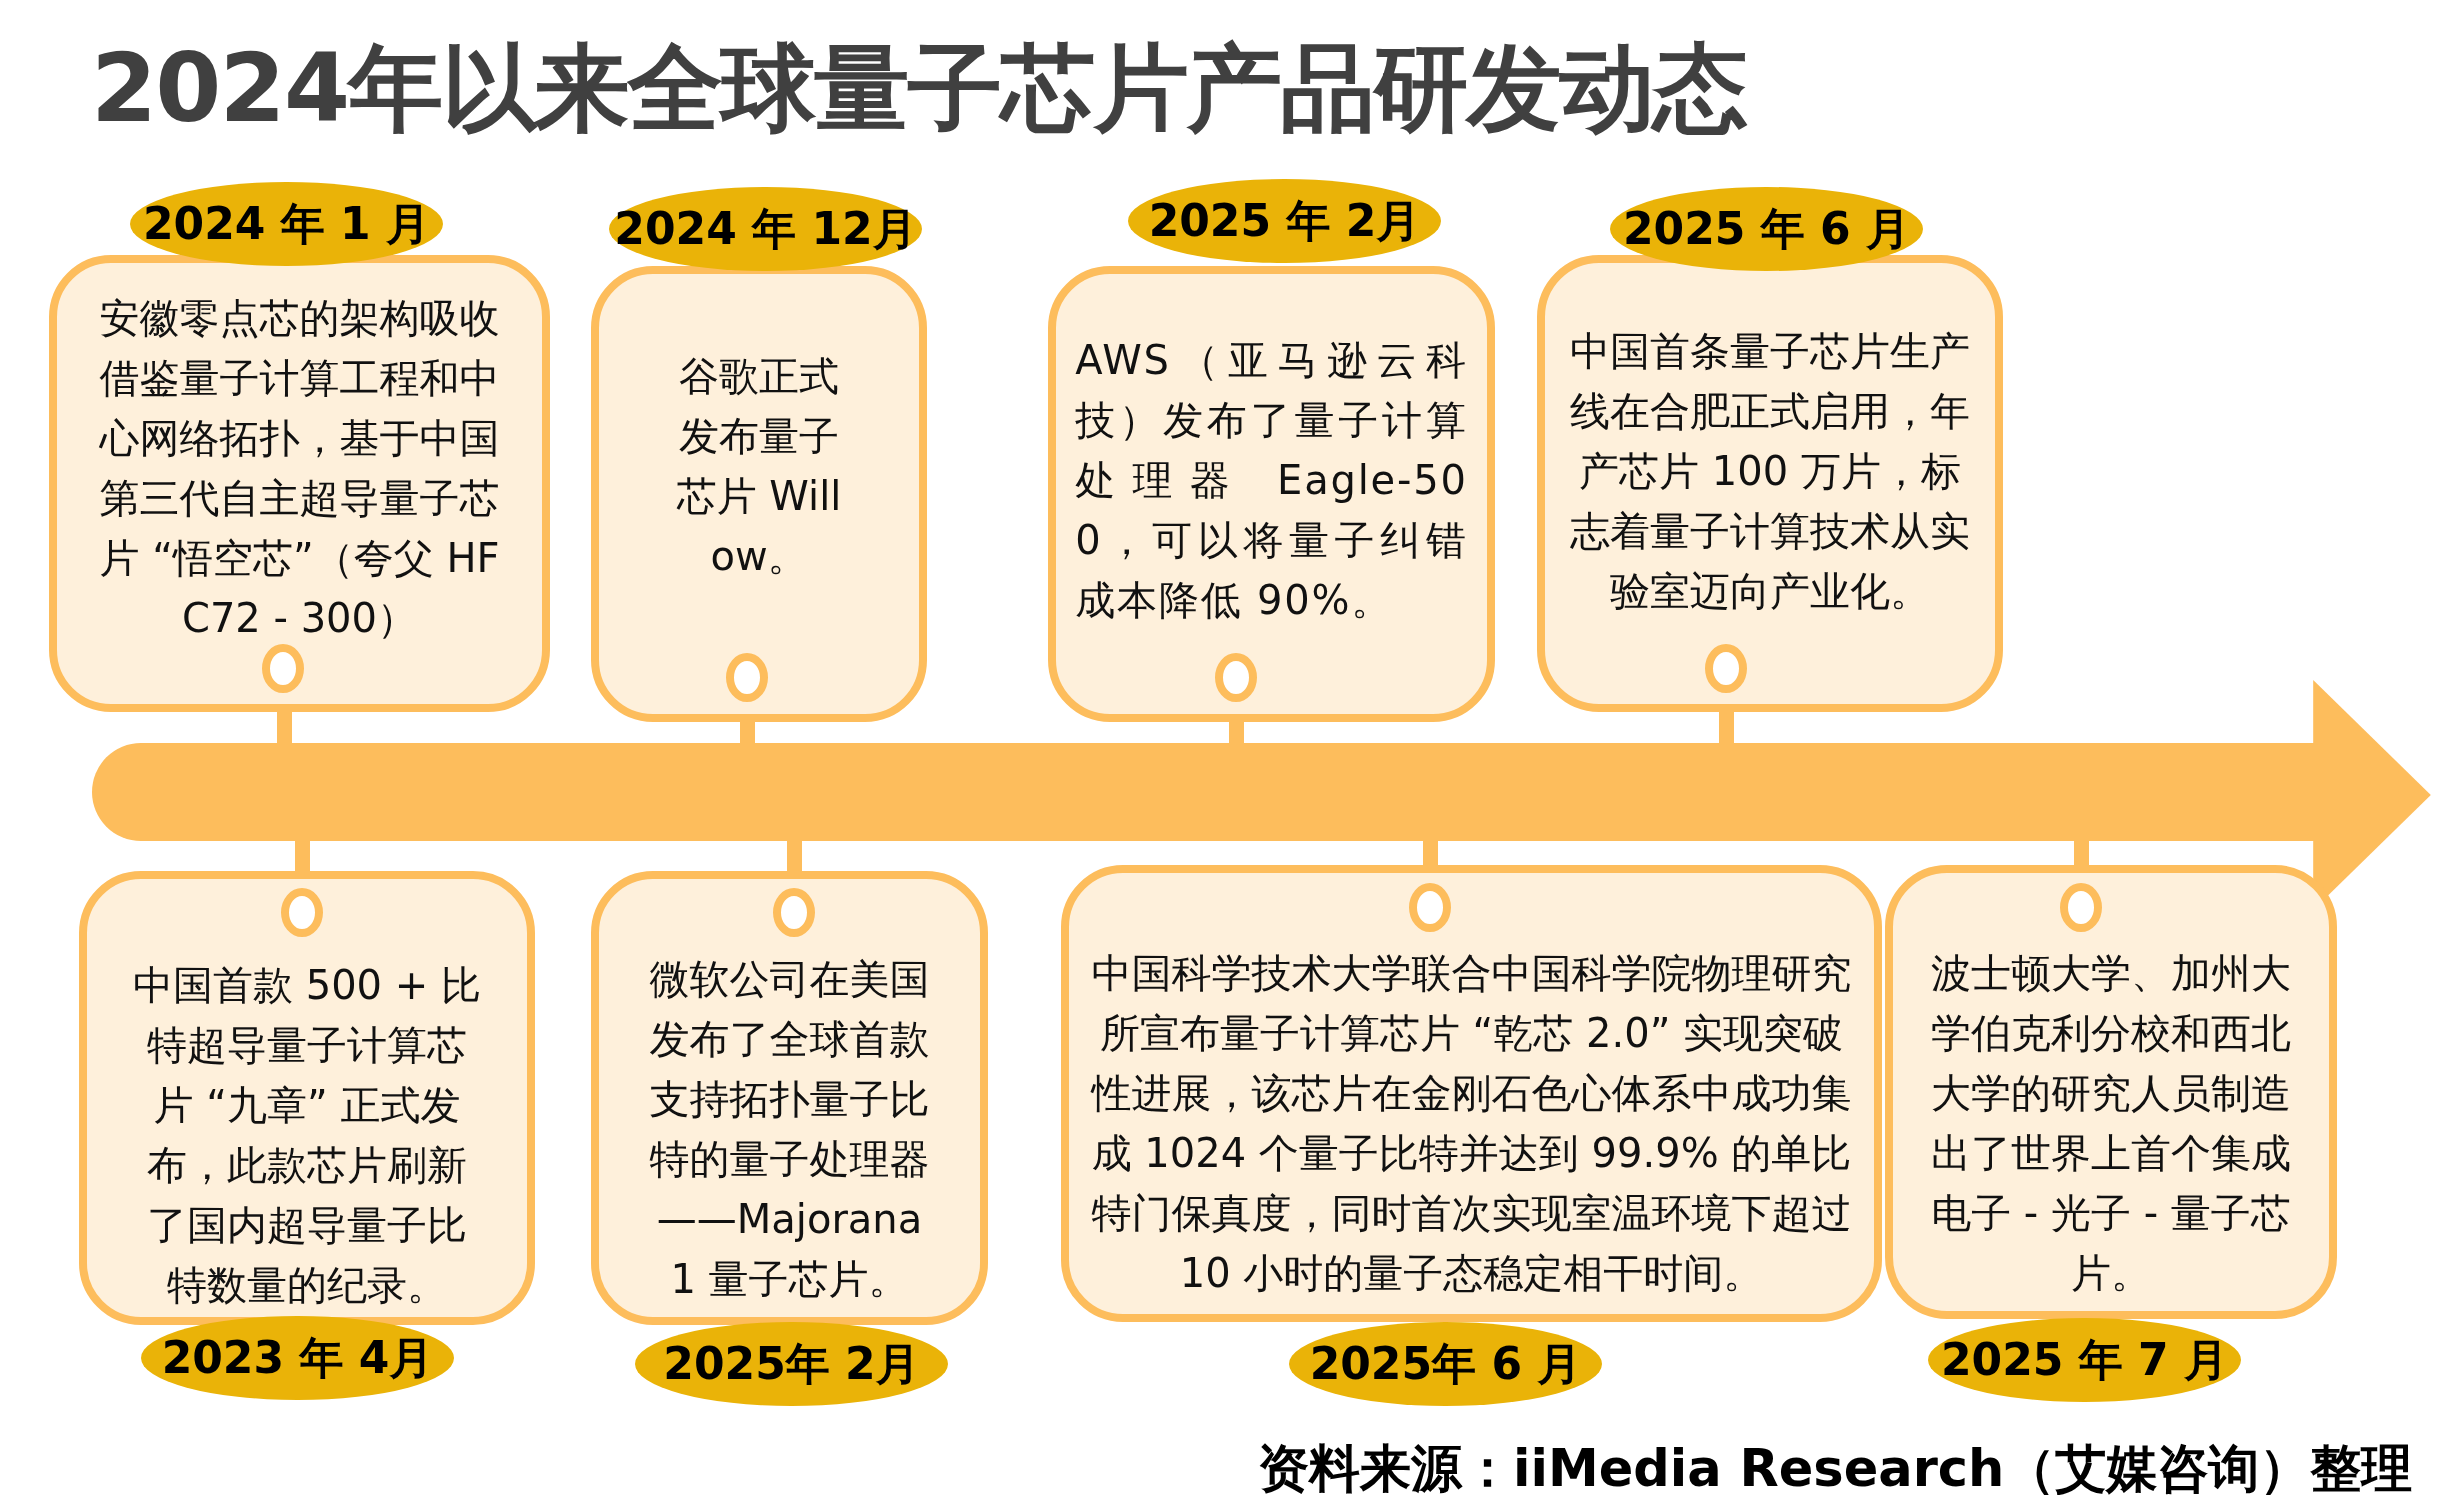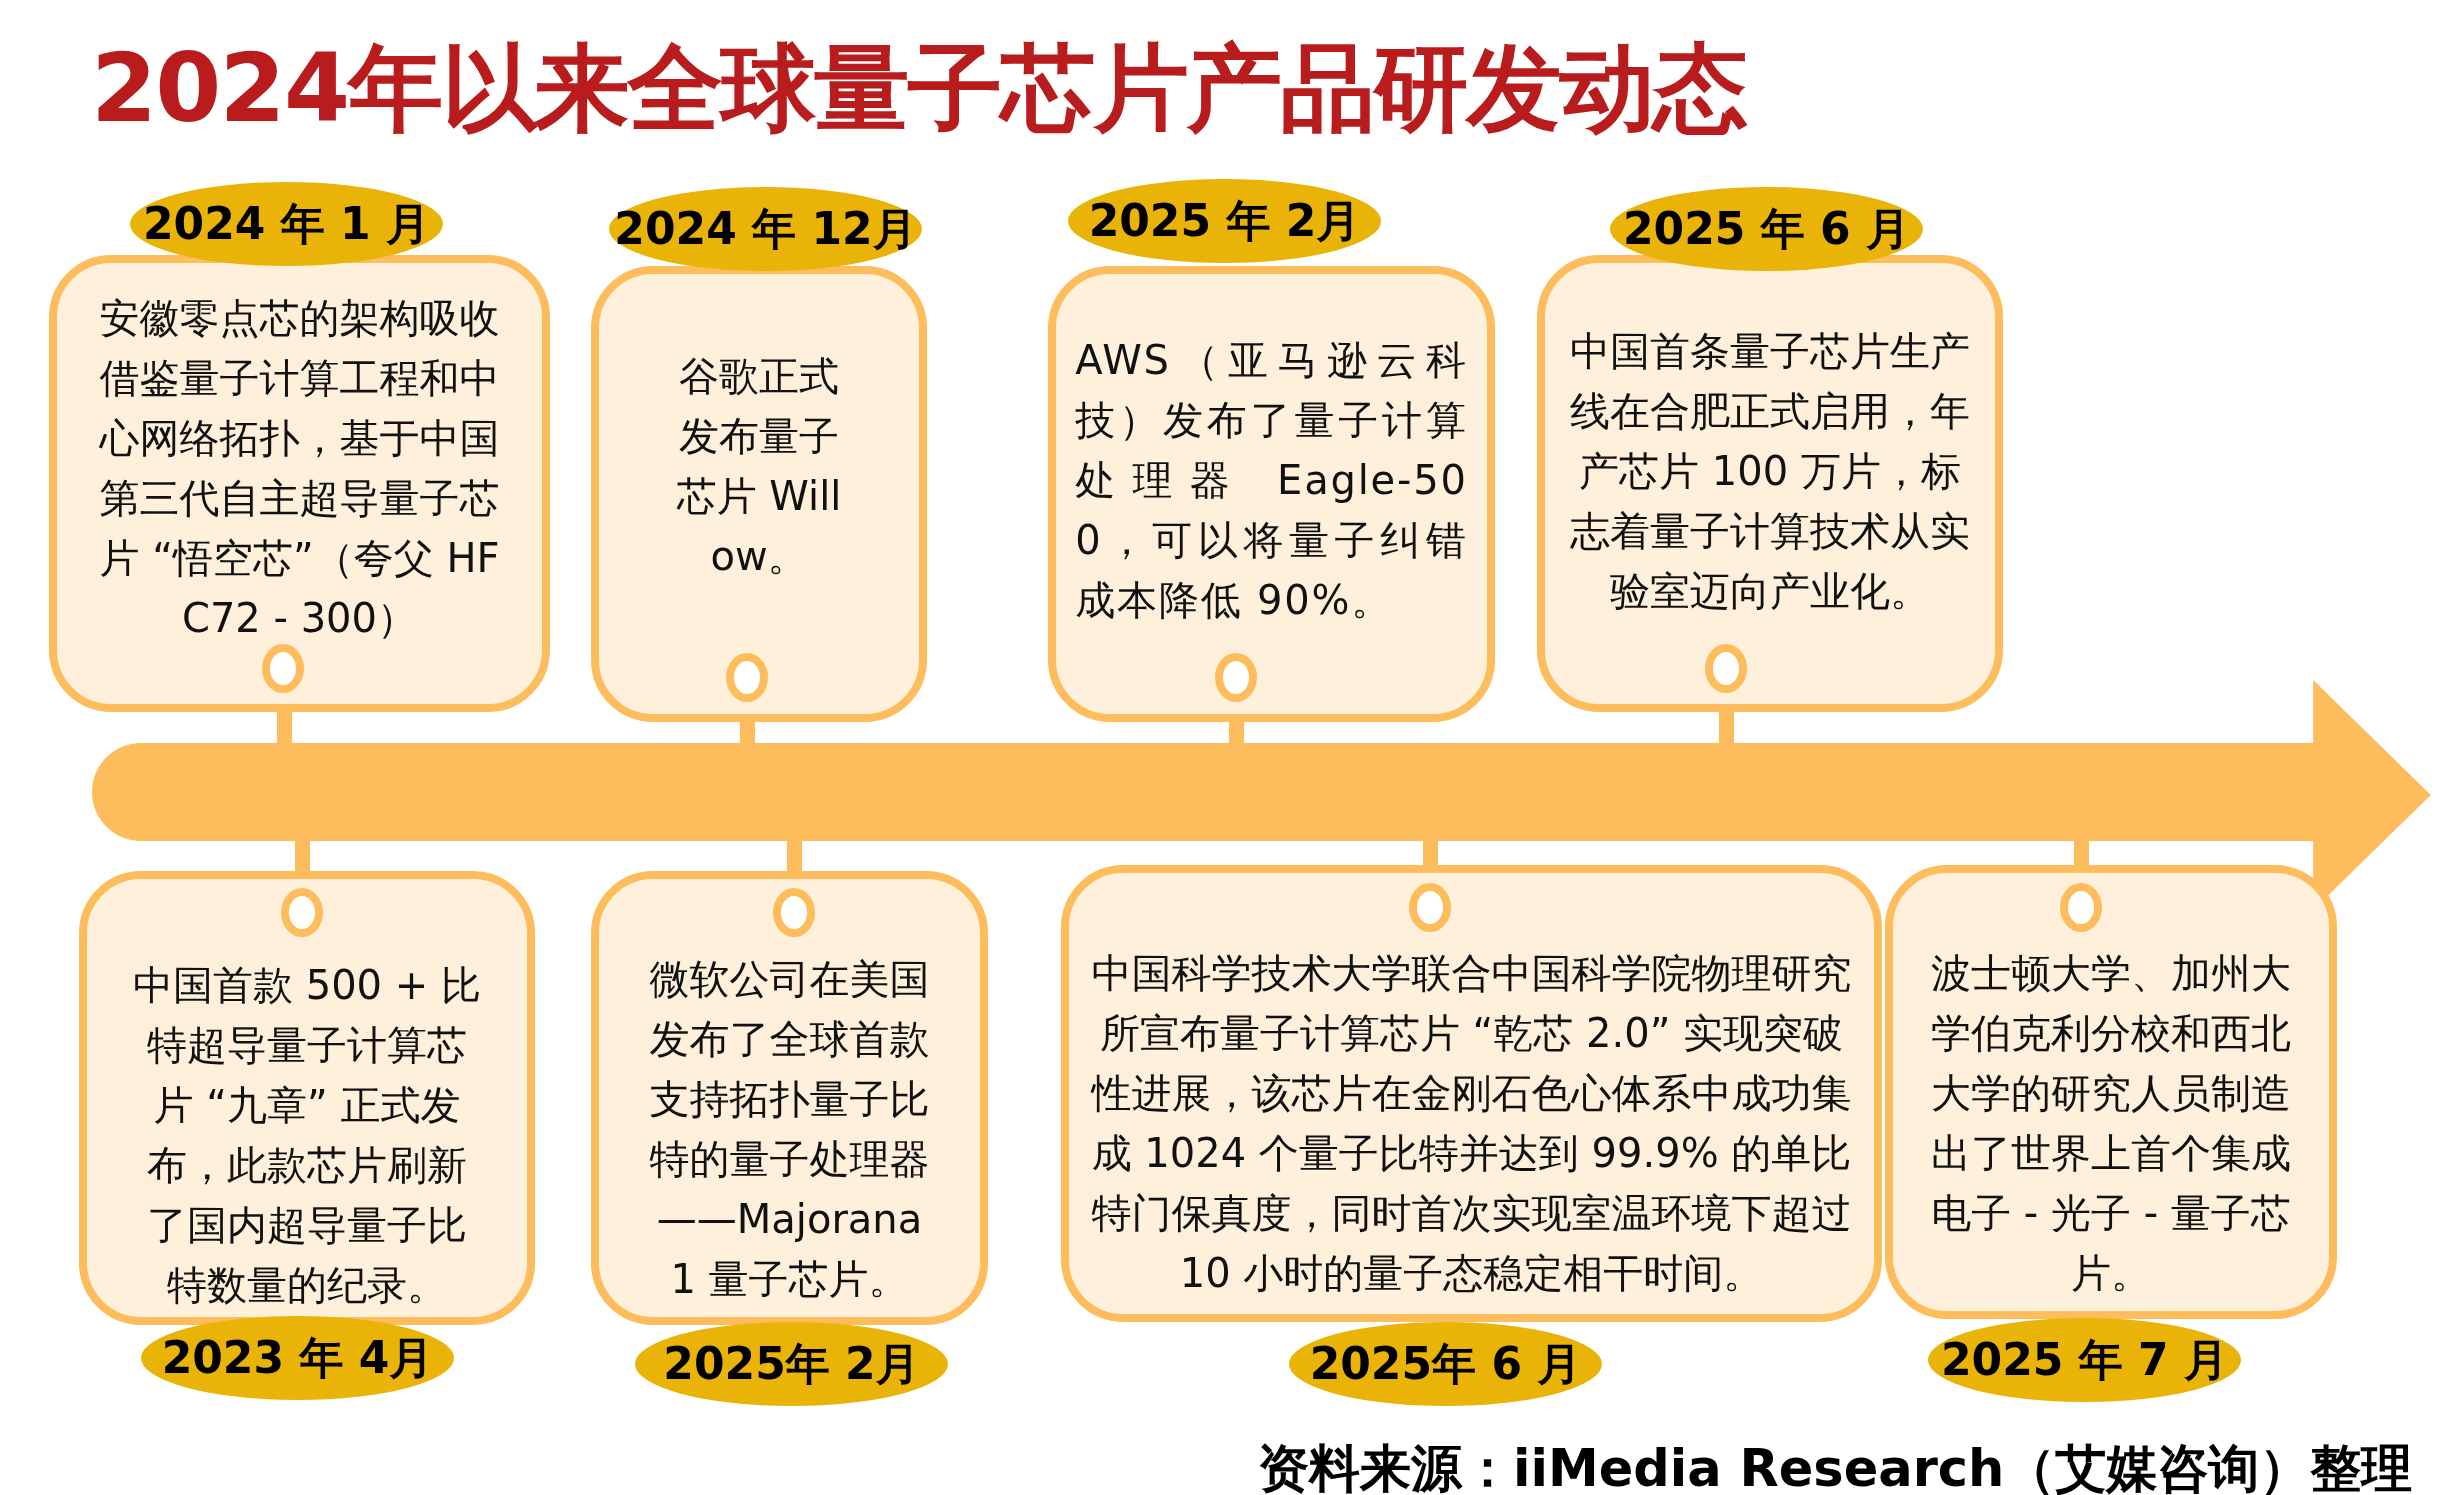--- a/index.html
+++ b/index.html
@@ -2,21 +2,21 @@
 <html style="font-size:14px"><head>
 <meta charset="utf-8">
 <style>
   html, body { margin: 0; padding: 0; }
   body {
     width: 2462px; height: 1495px; background: #ffffff; position: relative; overflow: hidden;
     font-family: "DejaVu Sans", "Liberation Sans", sans-serif; color: #111;
   }
   .title {
     position: absolute; left: 91px; top: 26px;
-    font-size: 95px; font-weight: 900; letter-spacing: -1.8px; color: #b91c1c;
+    font-size: 95px; font-weight: 900; letter-spacing: -1.8px; color: #404040;
     font-family: "DejaVu Sans", sans-serif; white-space: nowrap;
   }
   .bar {
     position: absolute; left: 92px; top: 743px; width: 2234px; height: 98px;
     background: #FDBD5C; border-radius: 49px 0 0 49px;
   }
   .arrowhead { position: absolute; left: 2313px; top: 680px; width: 118px; height: 230px; }
   .connector { position: absolute; width: 15px; background: #FDBD5C; }
   .card {
     position: absolute; box-sizing: border-box;
@@ -73,21 +73,21 @@
 <div class="card" style="left:591px; top:266px; width:336px; height:456px;">
   <div class="card-text" style="top:72px; padding:0 70px;">谷歌正式发布量子芯片 Willow。</div>
 </div>
 <div class="node" style="left:726px; top:653px;"></div>
 <div class="badge" style="left:609px; top:187px;">2024 年 12月</div>
 
 <div class="card" style="left:1048px; top:266px; width:447px; height:456px;">
   <div class="card-text justify" style="top:56px; padding:0 19.3px;">AWS（亚马逊云科技）发布了量子计算处理器 Eagle-500，可以将量子纠错成本降低 90%。</div>
 </div>
 <div class="node" style="left:1215px; top:653px;"></div>
-<div class="badge" style="left:1068px; top:179px;">2025 年 2月</div>
+<div class="badge" style="left:1128px; top:179px;">2025 年 2月</div>
 
 <div class="card" style="left:1537px; top:255px; width:466px; height:457px;">
   <div class="card-text" style="top:58px; padding:0 19.3px;">中国首条量子芯片生产线在合肥正式启用，年产芯片 100 万片，标志着量子计算技术从实验室迈向产业化。</div>
 </div>
 <div class="node" style="left:1705px; top:644px;"></div>
 <div class="badge" style="left:1610px; top:187px;">2025 年 6 月</div>
 
 <div class="card" style="left:79px; top:871px; width:456px; height:454px;padding-left:8px;">
   <div class="card-text" style="top:76px; padding:0 44px;">中国首款 500 + 比特超导量子计算芯片 “九章” 正式发布，此款芯片刷新了国内超导量子比特数量的纪录。</div>
 </div>

